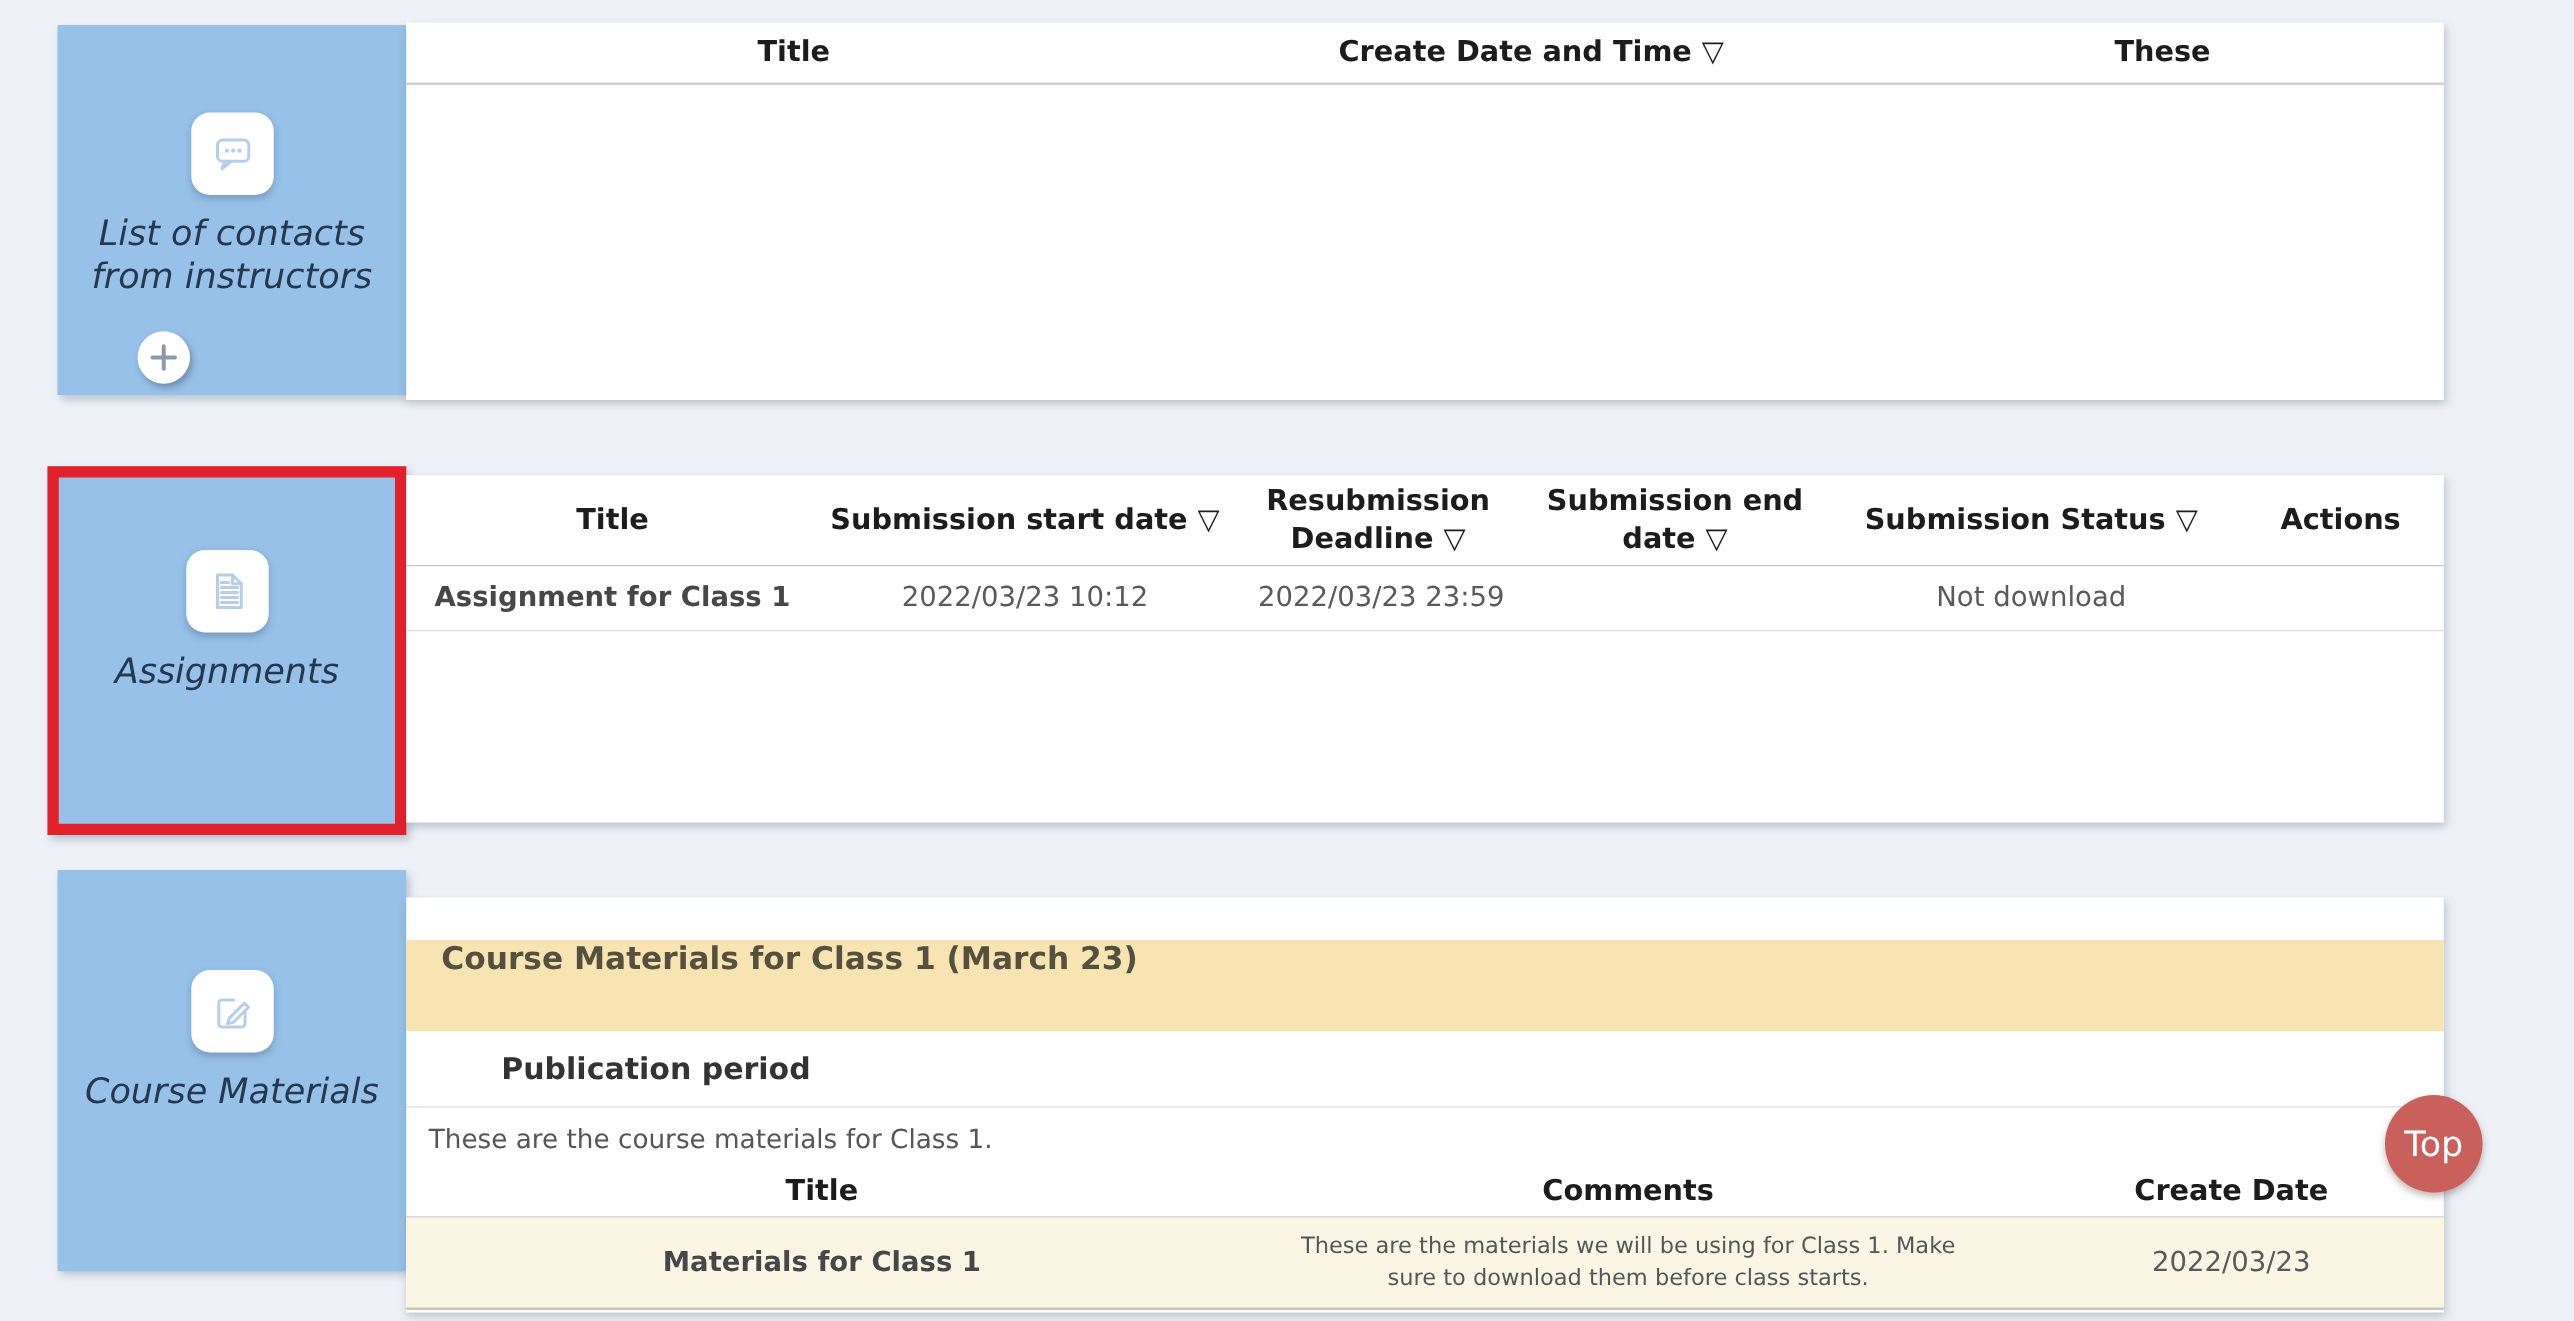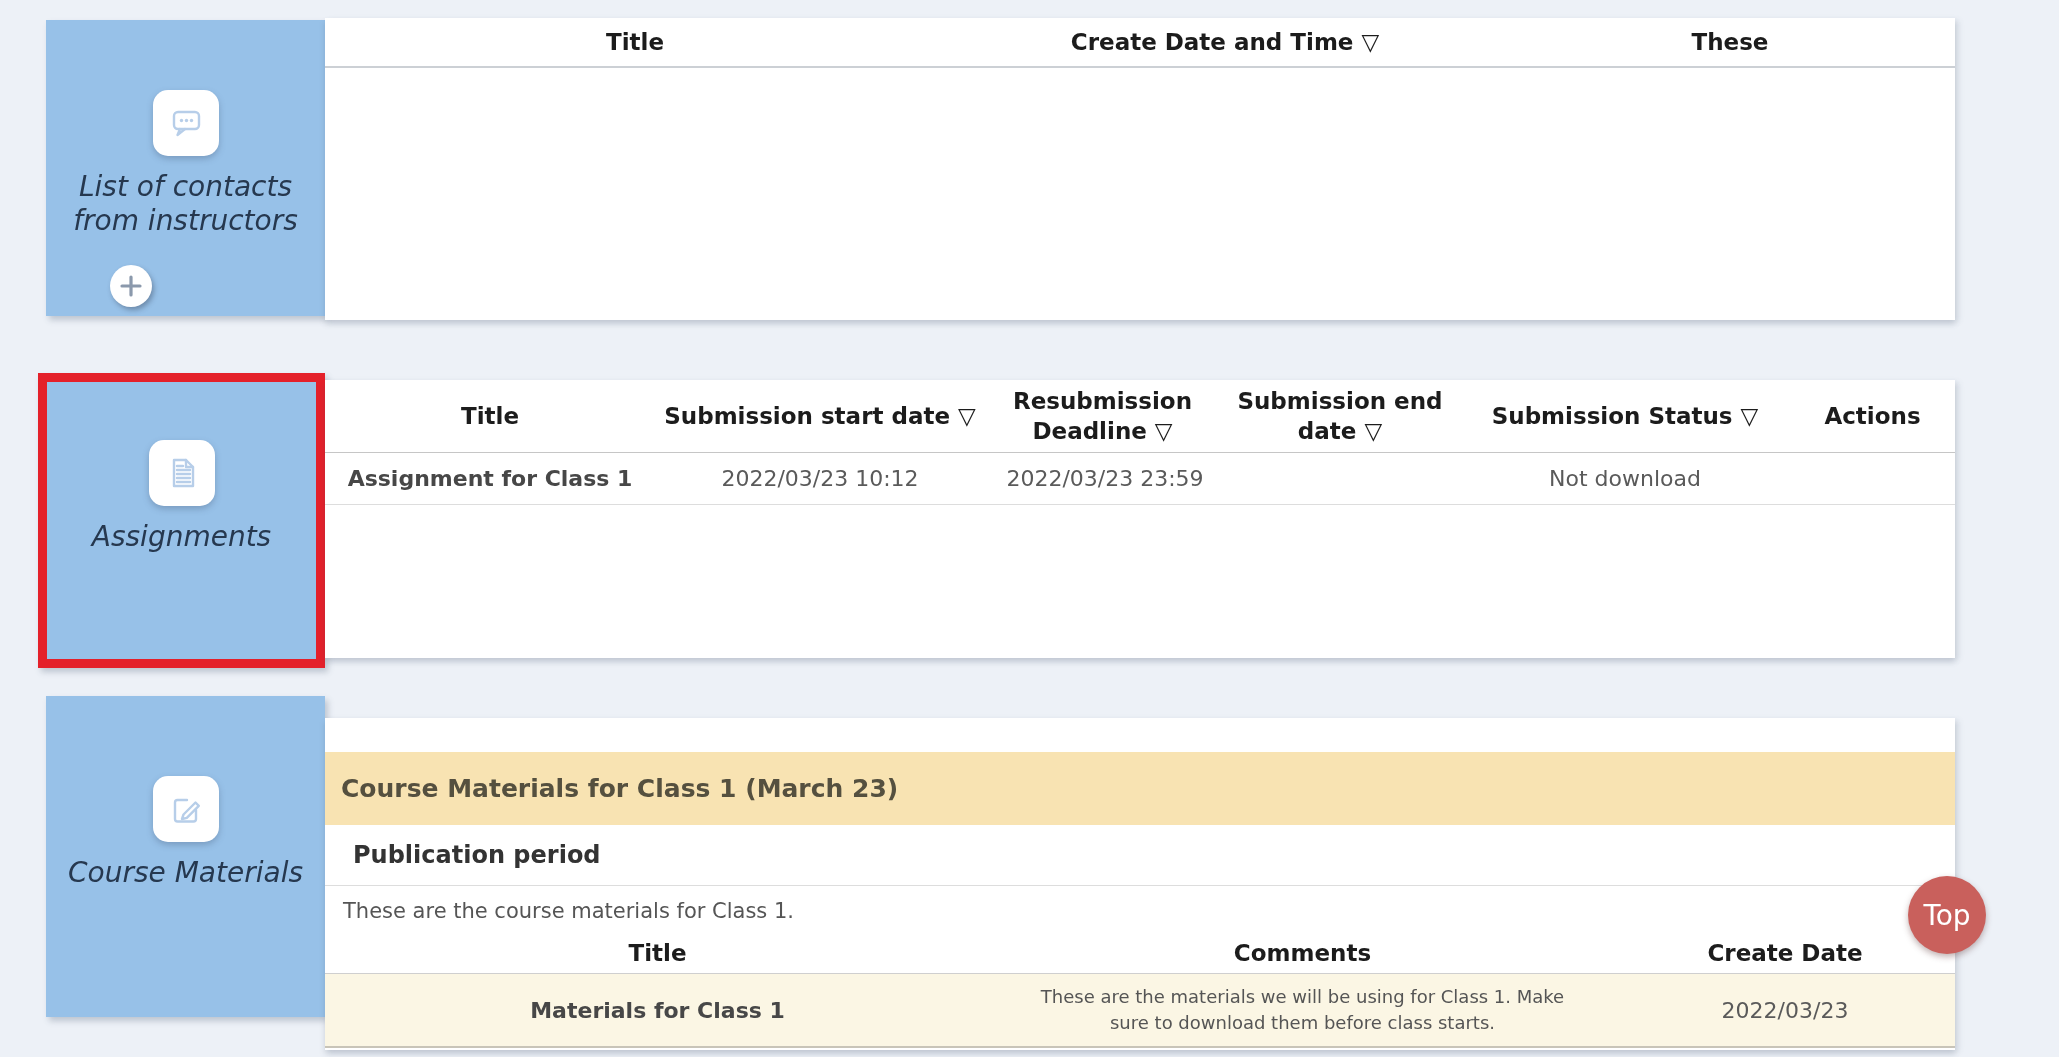--- a/index.html
+++ b/index.html
@@ -86,25 +86,25 @@
   .a-col2 { width:330px; }  
   .a-col3 { width:240px; }  
   .a-col4 { width:235px; }  
   .a-col5 { width:330px; }  
   .a-col6 { width:165px; }  
   .cell-strong { font-weight:bold; color:#474747; }
 
   
   .cm-title-bar {
     margin-top:34px; height:73px; background:#f8e3b2;
-    display:flex; align-items:center; padding-left:16px;
+    display:flex; padding-left:28px;
   }
   .cm-title-text { font-size:25px; font-weight:bold; color:#55503f; }
   .cm-pub-row { height:61px; display:flex; align-items:center; border-bottom:1px solid #ddd; }
-  .cm-pub-label { padding-left:28px; width:315px; font-size:24px; font-weight:bold; color:#333; }
+  .cm-pub-label { padding-left:28px; width:315px; font-size:24px; font-weight:bold; color:#333;margin-left:48px; }
   .cm-pub-value { font-size:24px; color:#3c3c3c; }
   .cm-desc { height:47px; padding:13px 0 0 18px; font-size:21px; color:#555; }
   #materials-panel .thead { height:40px; }
   .m-col1 { width:665px; }  
   .m-col2 { width:625px; }  
   .m-col3 { width:340px; }  
   .m-row {
     display:flex; align-items:center; min-height:75px;
     background:#fbf6e4; border-top:1px solid #cfcfcf; border-bottom:2px solid #c8c4b8;
   }

